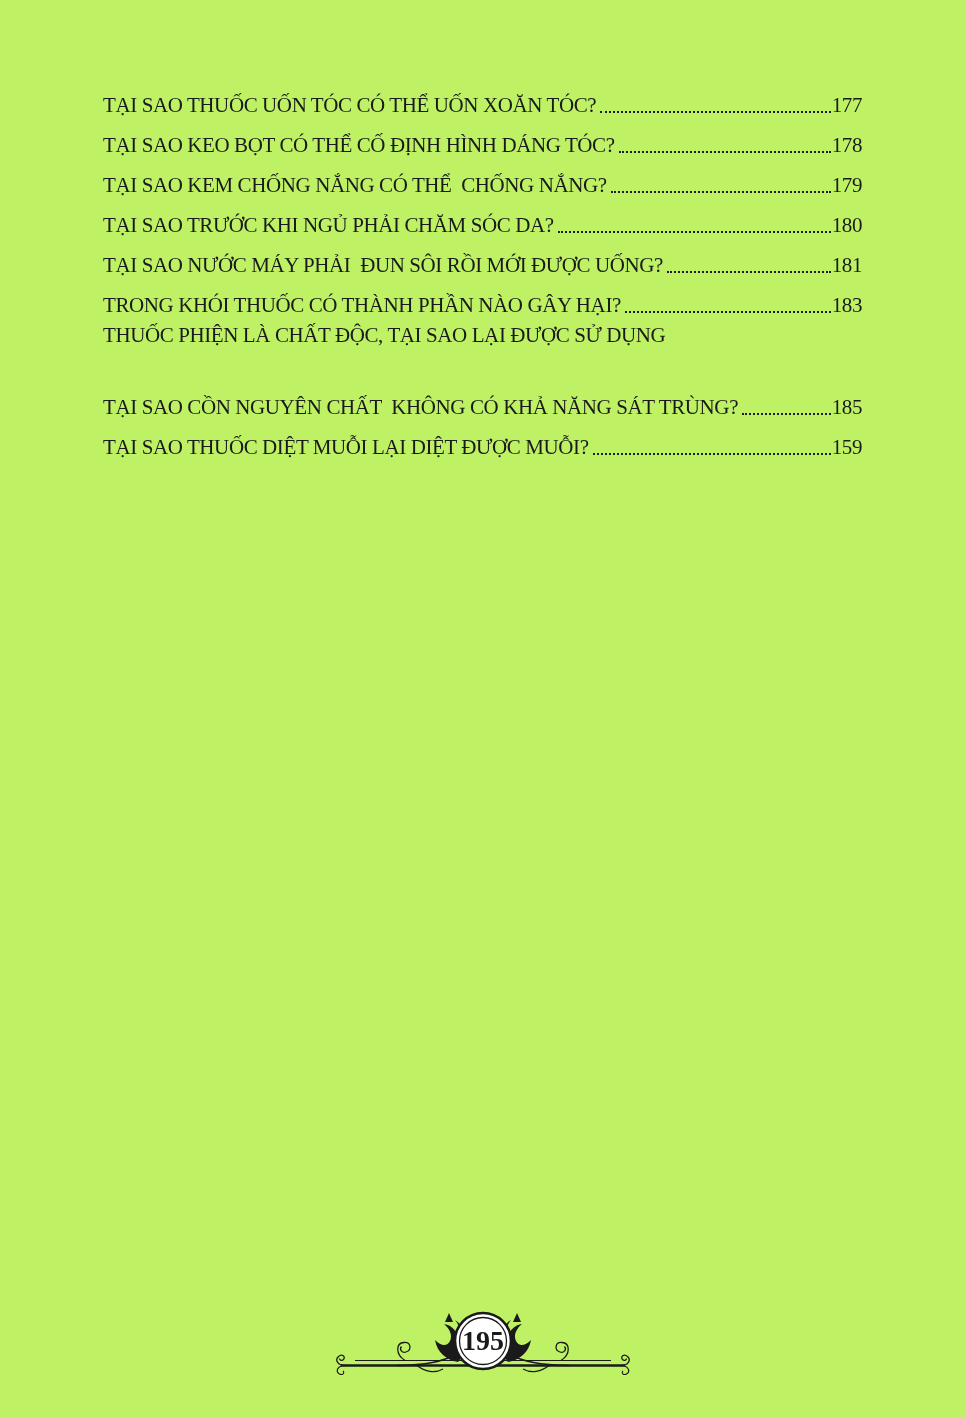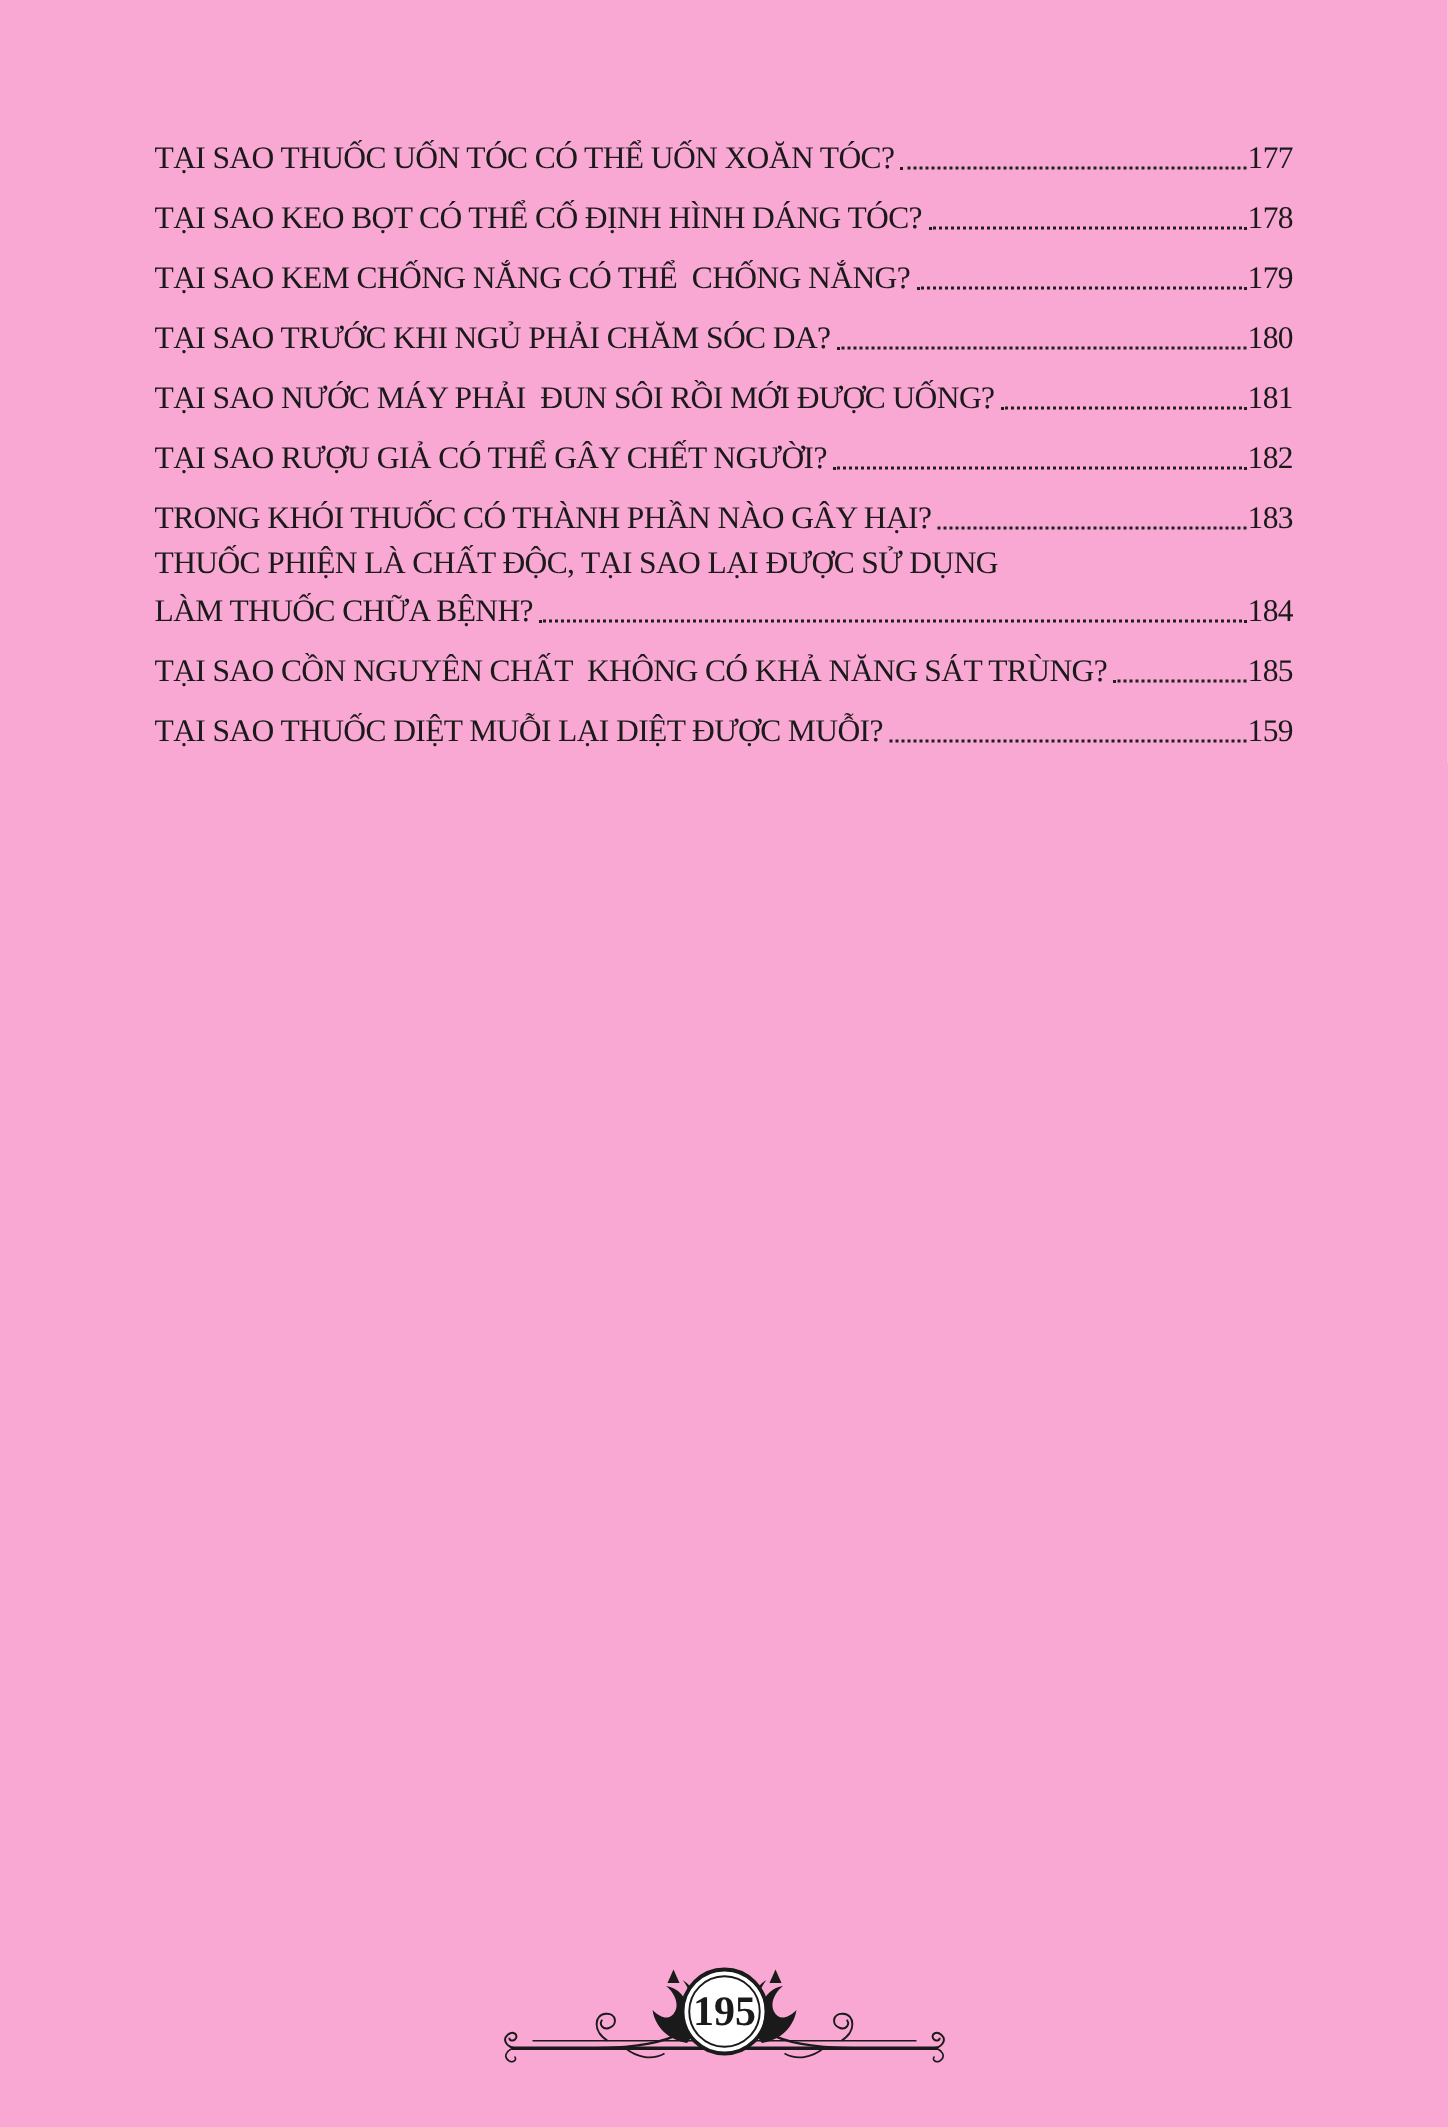--- a/index.html
+++ b/index.html
@@ -7,21 +7,21 @@
     width: 965px; height: 1418px;
     background: #ffffff;
     font-family: "Liberation Serif", "DejaVu Serif", serif;
     color: #1a1a1a;
     position: relative;
     overflow: hidden;
   }
   .page {
     position: absolute;
     inset: 0;
-    background: #f9a8d4;
+    background: #bef264;
     padding-left: 26px;
   }
   .toc {
     position: absolute;
     left: 103px;
     right: 103px;
     top: 78px;
     font-size: 21px;
     letter-spacing: -0.4px;
   }
@@ -103,40 +103,30 @@
       <span class="leader"></span>
       <span class="toc-page">180</span>
     </div>
 
     <div class="toc-row">
       <span class="toc-label">TẠI SAO NƯỚC MÁY PHẢI  ĐUN SÔI RỒI MỚI ĐƯỢC UỐNG?</span>
       <span class="leader"></span>
       <span class="toc-page">181</span>
     </div>
 
-    <div class="toc-row">
-      <span class="toc-label">TẠI SAO RƯỢU GIẢ CÓ THỂ GÂY CHẾT NGƯỜI?</span>
-      <span class="leader"></span>
-      <span class="toc-page">182</span>
-    </div>
 
     <div class="toc-row">
       <span class="toc-label">TRONG KHÓI THUỐC CÓ THÀNH PHẦN NÀO GÂY HẠI?</span>
       <span class="leader"></span>
       <span class="toc-page">183</span>
     </div>
 
     <div class="toc-row multiline">
       <div class="ml-line1">
         <span class="toc-label">THUỐC PHIỆN LÀ CHẤT ĐỘC, TẠI SAO LẠI ĐƯỢC SỬ DỤNG</span>
-      </div>
-      <div class="ml-line2">
-        <span class="toc-label">LÀM THUỐC CHỮA BỆNH?</span>
-        <span class="leader"></span>
-        <span class="toc-page">184</span>
       </div>
     </div>
 
     <div class="toc-row">
       <span class="toc-label">TẠI SAO CỒN NGUYÊN CHẤT  KHÔNG CÓ KHẢ NĂNG SÁT TRÙNG?</span>
       <span class="leader"></span>
       <span class="toc-page">185</span>
     </div>
 
 

